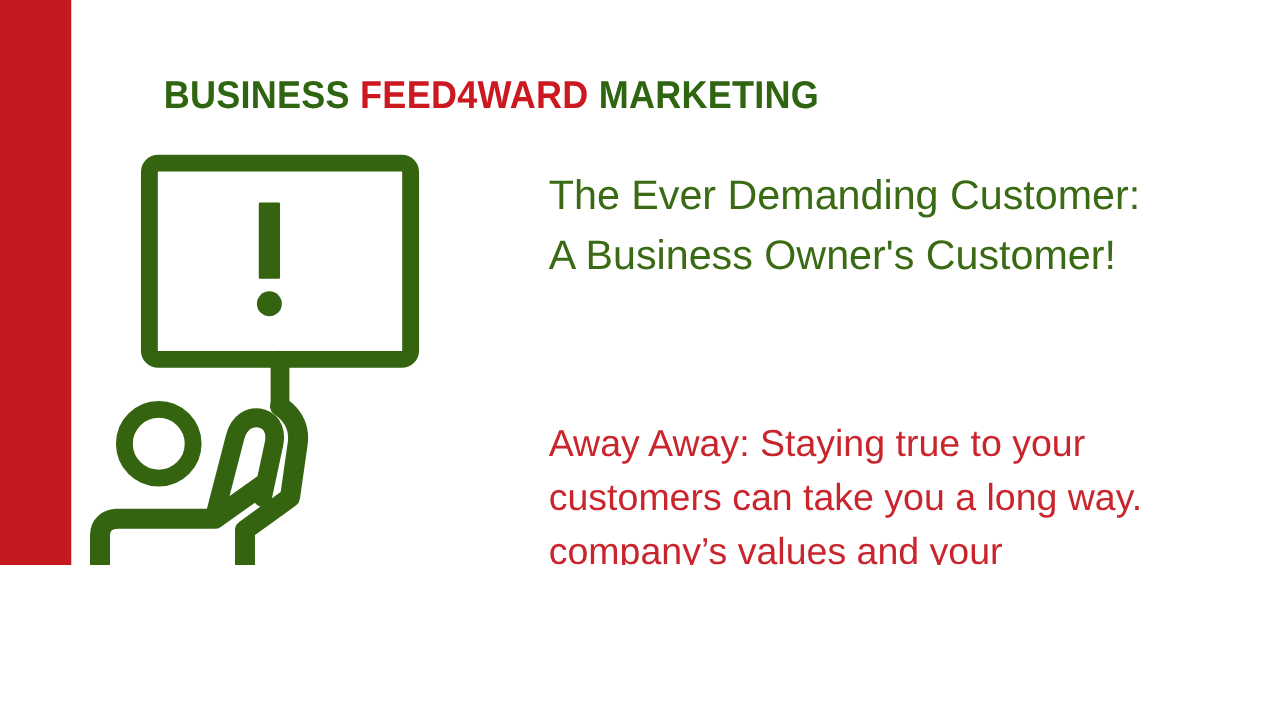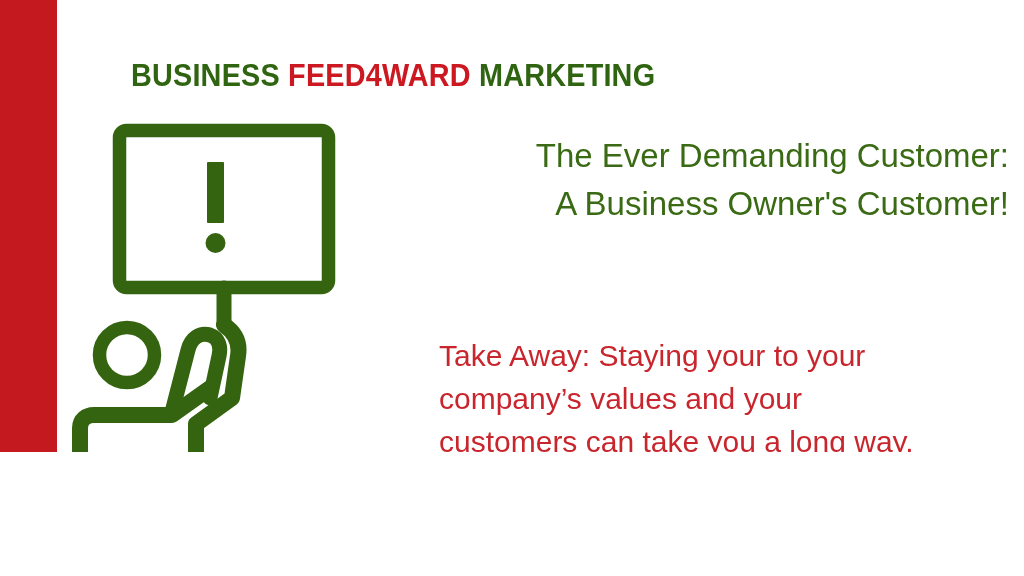--- a/index.html
+++ b/index.html
@@ -62,21 +62,20 @@
   
   .headline {
     position: absolute;
     left: 439px;
     top: 132px;
     width: 570px;
     color: #3a6b14;
     font-size: 33px;
     line-height: 48px;
     font-weight: normal;
-    text-align: right;
   }
   .headline div { white-space: nowrap; }
 
   .takeaway {
     position: absolute;
     left: 439px;
     top: 334px;
     width: 575px;
     color: #c9252d;
     font-size: 30px;
@@ -123,18 +122,18 @@
       </g>
     </svg>
   </div>
 
   <div class="headline">
     <div>The Ever Demanding Customer:</div>
     <div>A Business Owner's Customer!</div>
   </div>
 
   <div class="takeaway">
-    <div>Take Away: Staying your to your</div>
+    <div>Away Away: Staying true to your</div>
+    <div>customers can take you a long way.</div>
     <div>company’s values and your</div>
-    <div>customers can take you a long way.</div>
   </div>
 
 </div>
 
 </body></html>

